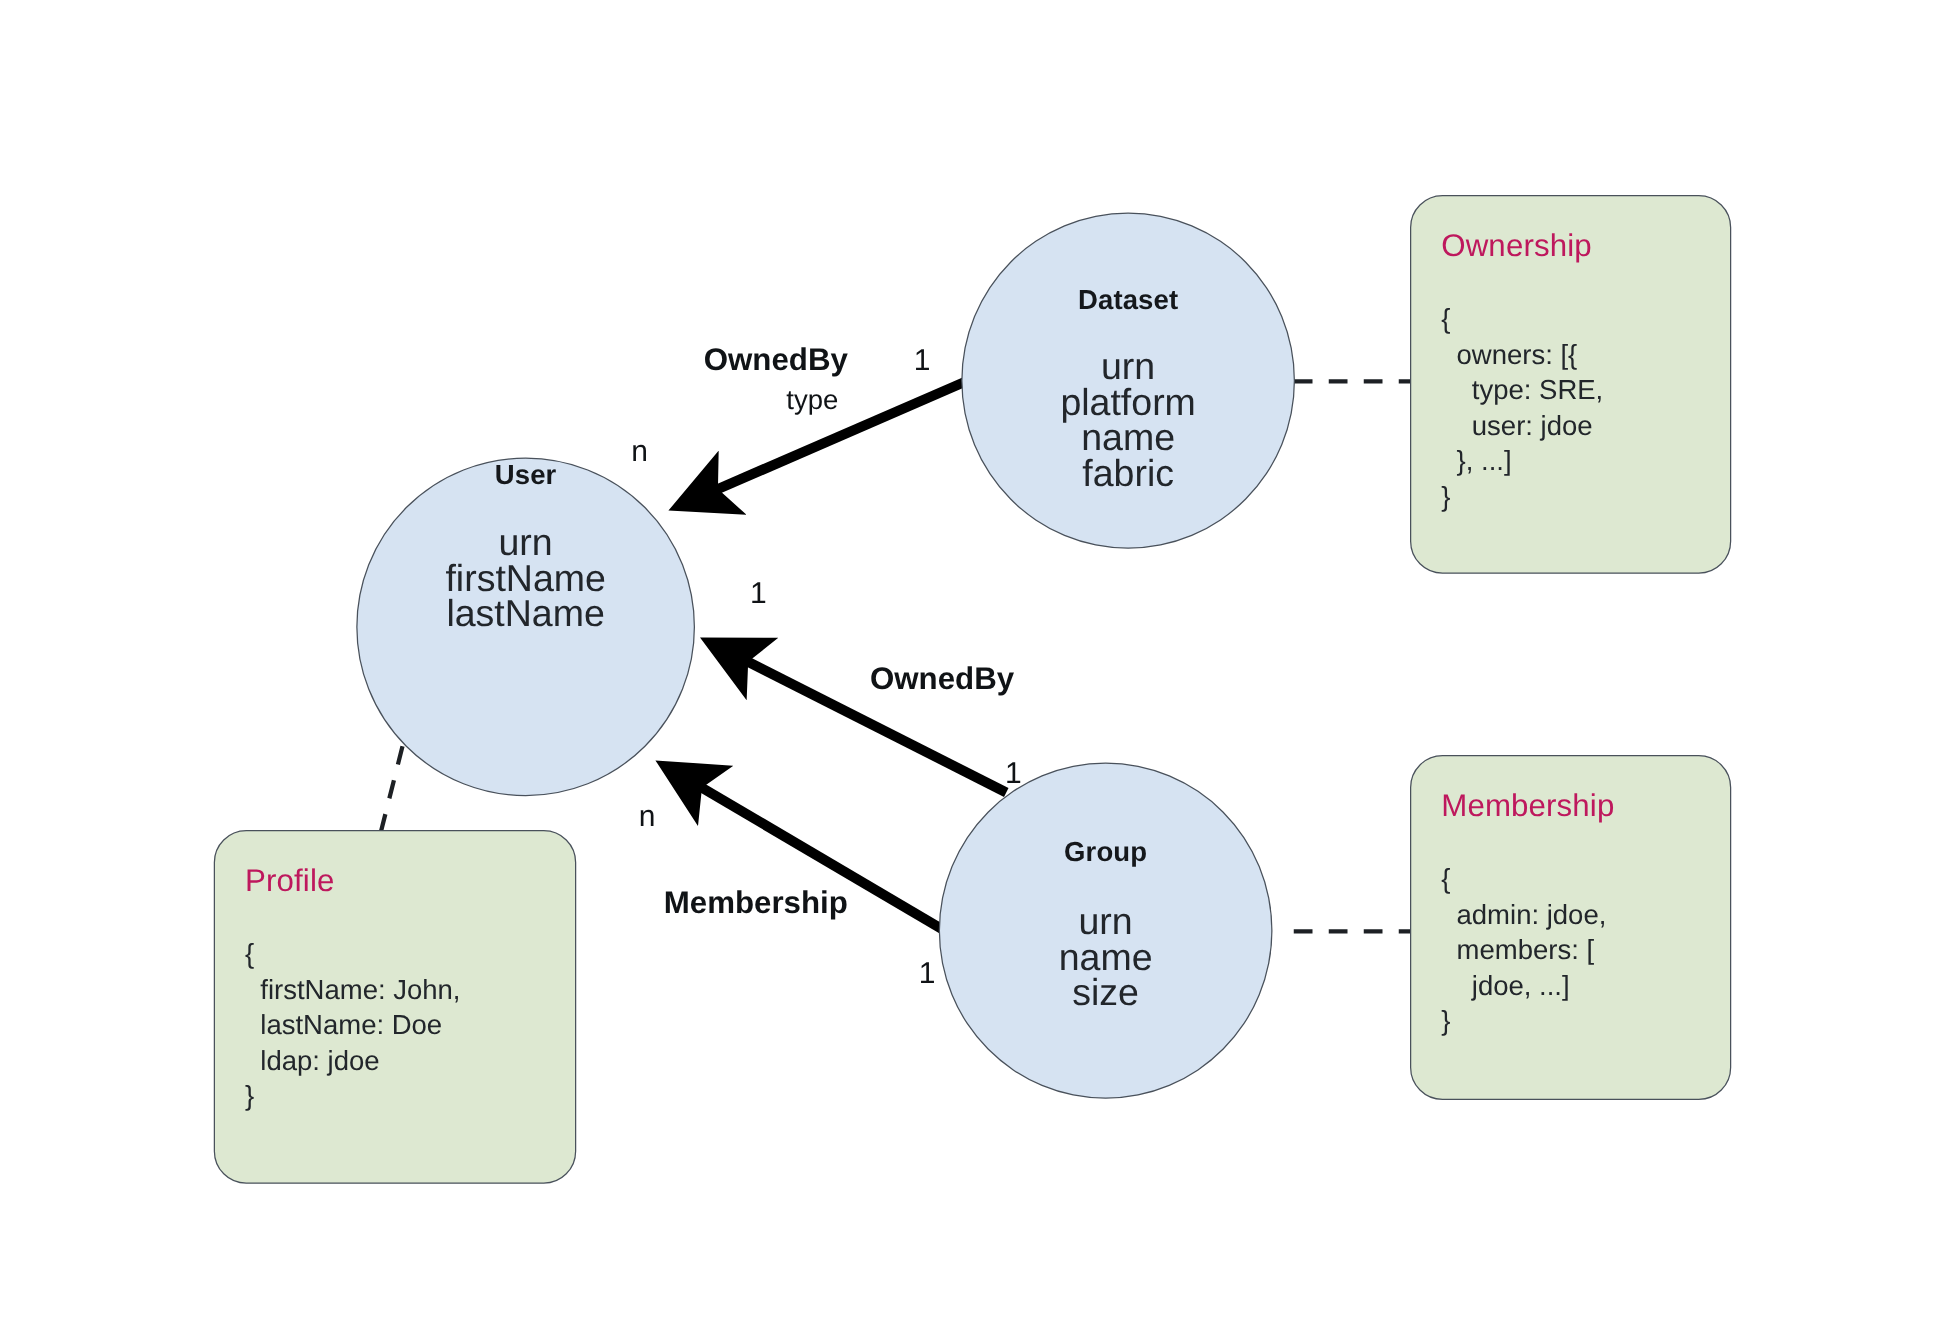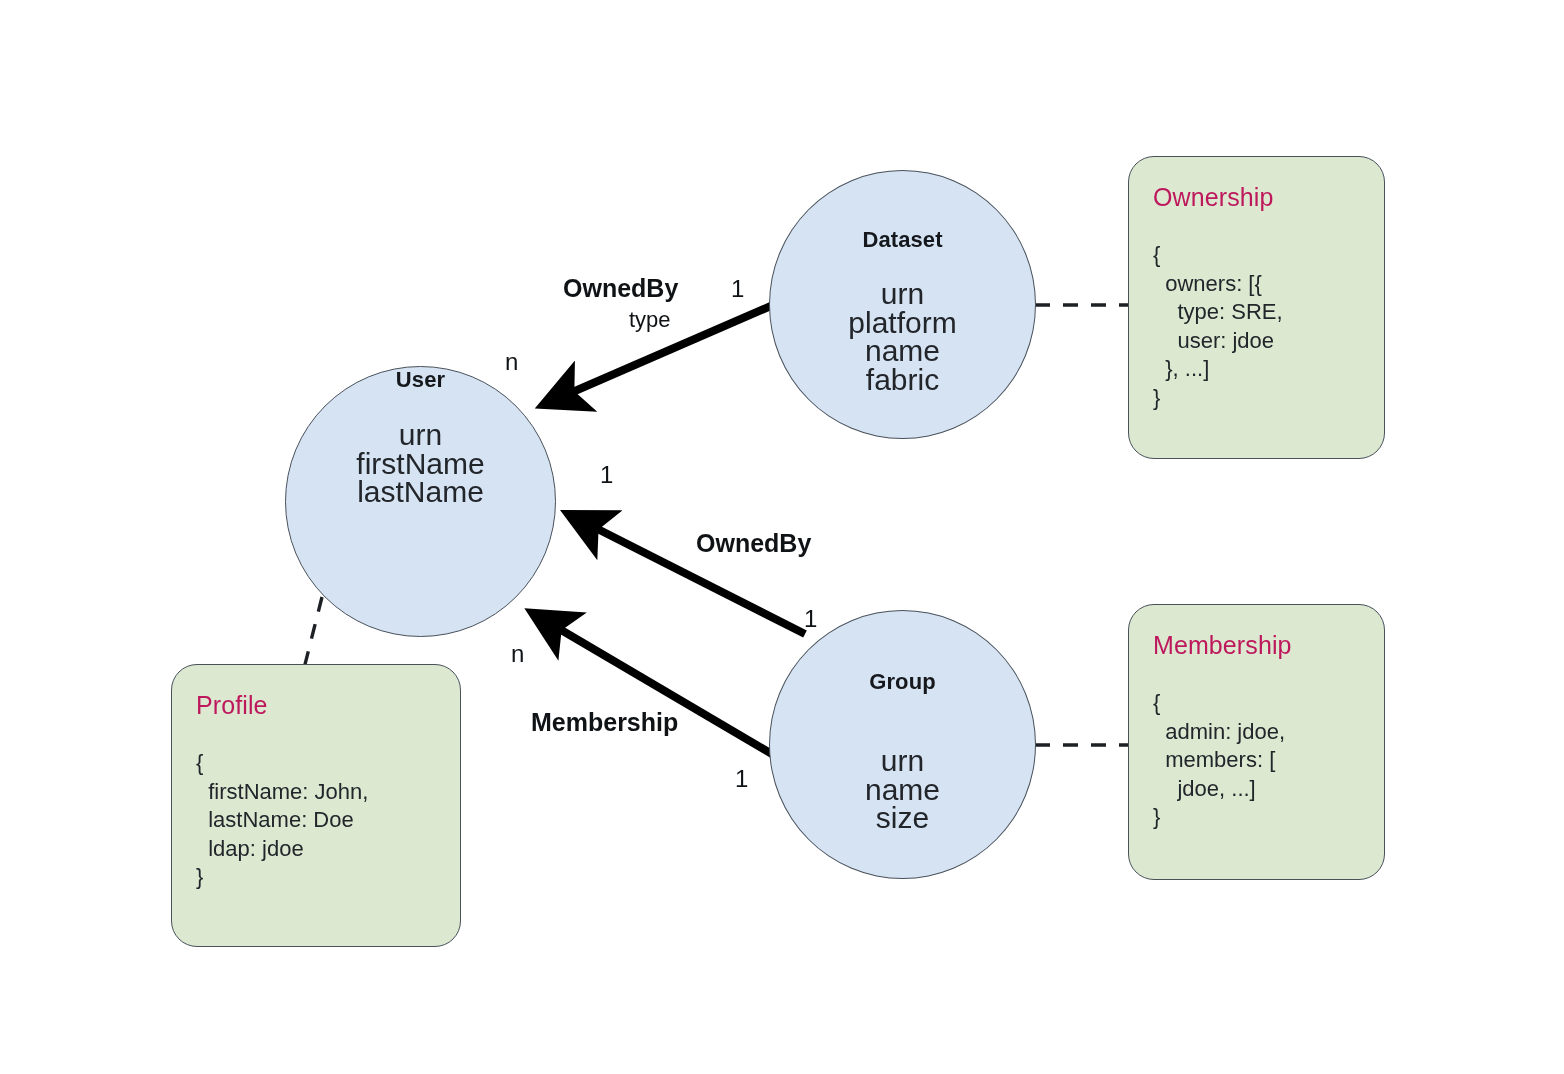--- a/index.html
+++ b/index.html
@@ -49,21 +49,21 @@
     color: #22262b;
   }
   #ent-user   { left: 285px; top: 366px; width: 271px; height: 271px; }
   #ent-user   .ent-title { }
   #ent-user   .ent-attrs { margin-top: 28px; }
 
   #ent-dataset{ left: 769px; top: 170px; width: 267px; height: 269px; }
   #ent-dataset .ent-title { margin-top: 56px; }
   #ent-dataset .ent-attrs { margin-top: 27px; }
 
-  #ent-group  { left: 769px; top: 610px; width: 267px; height: 269px; gap: 23px; }
+  #ent-group  { left: 751px; top: 610px; width: 267px; height: 269px; }
   #ent-group  .ent-title { margin-top: 58px; }
   #ent-group  .ent-attrs { margin-top: 29px; }
 
   
   .aspect {
     position: absolute;
     background: #dde8d1;
     border: 1.6px solid #49515b;
     border-radius: 26px;
     box-sizing: border-box;

